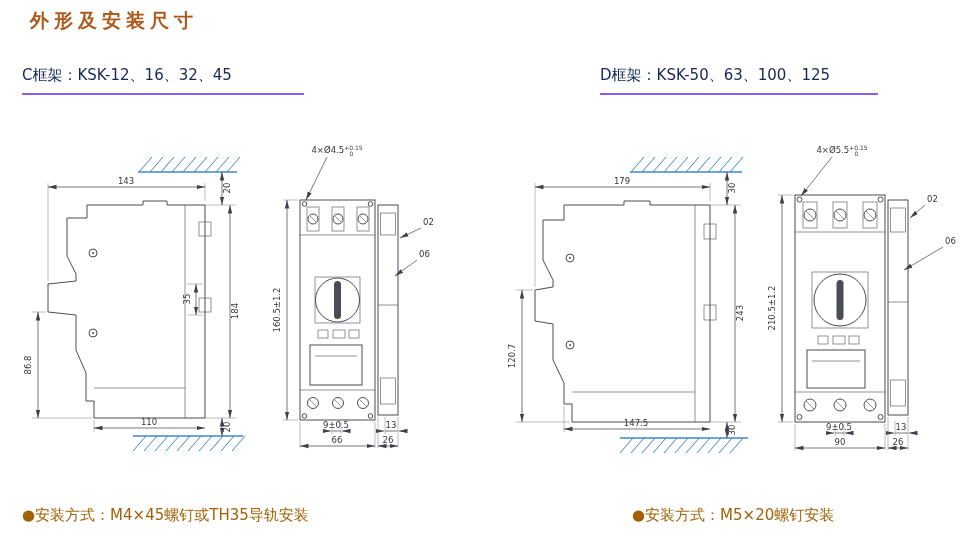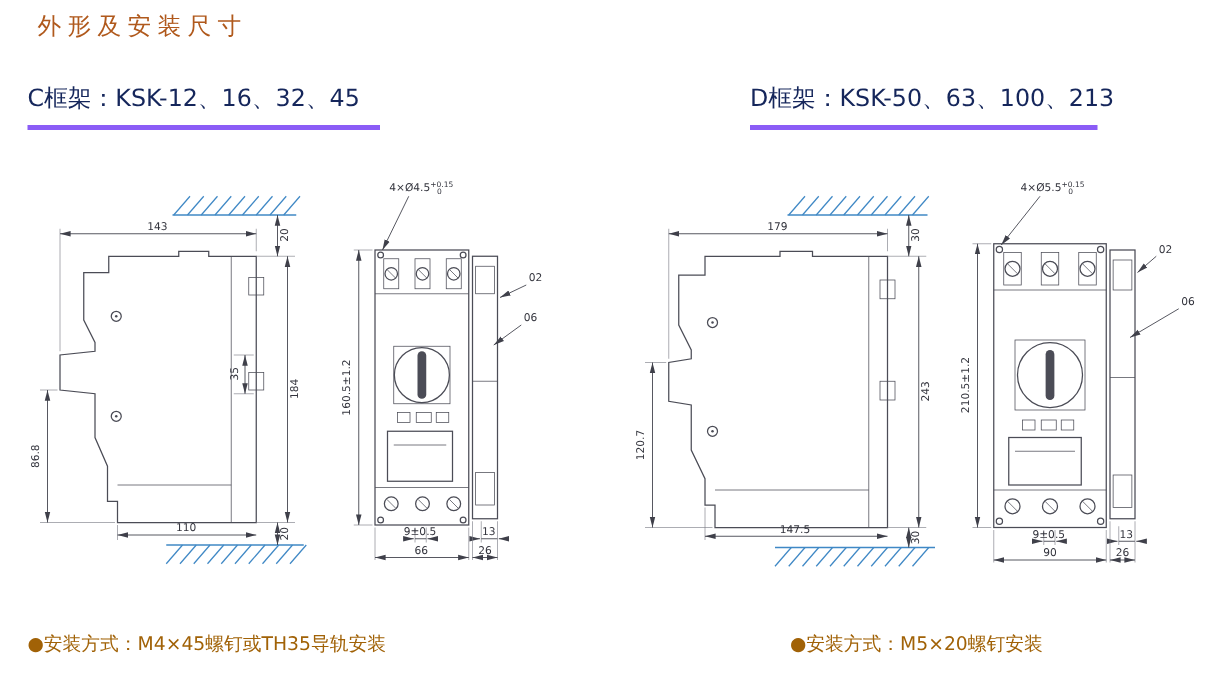--- a/index.html
+++ b/index.html
@@ -1,42 +1,42 @@
 <!DOCTYPE html>
 <html><head>
 <meta charset="utf-8">
 <style>
   *{margin:0;padding:0;box-sizing:border-box}
   html,body{background:#ffffff}
   body{width:979px;height:538px;position:relative;overflow:hidden;
        font-family:"DejaVu Sans","Liberation Sans",sans-serif}
-  .page-title{position:absolute;left:30px;top:8px;font-size:19px;font-weight:400;
+  .page-title{position:absolute;left:30px;top:8px;font-size:19px;font-weight:700;
        letter-spacing:5px;color:#b0591c;white-space:nowrap}
-  .frame-header{position:absolute;top:66px;font-size:19px;color:#15265b;
-       border-bottom:4px solid #8b5cf6;padding-bottom:8px;white-space:nowrap}
+  .frame-header{position:absolute;top:66px;font-size:15px;color:#15265b;
+       border-bottom:2px solid #8b5cf6;padding-bottom:8px;white-space:nowrap}
   .note{position:absolute;top:506px;font-size:15px;color:#a16207;white-space:nowrap}
   .drawing{position:absolute}
   .bl{stroke:#4b4c56;stroke-width:1;fill:none}
   .tl{stroke:#4b4c56;stroke-width:0.6;fill:none}
   .dim{stroke:#3f404a;stroke-width:0.7;fill:none}
   .ext{stroke:#7a7b85;stroke-width:0.5;fill:none}
   .hbase{stroke:#3f88c5;stroke-width:1.3}
   .hl{stroke:#3f88c5;stroke-width:1}
   .dt{font-size:8.5px;fill:#33343d;font-family:"DejaVu Sans",sans-serif}
   .tol{font-size:6px}
   .lever{fill:#4b4c56;stroke:none}
   .dotf{fill:#4b4c56;stroke:none}
 </style>
 </head>
 <body>
 
 <div class="page-title">外形及安装尺寸</div>
 
 <div class="frame-header" style="left:22px;width:282px">C框架：KSK-12、16、32、45</div>
-<div class="frame-header" style="left:600px;width:278px">D框架：KSK-50、63、100、213</div>
+<div class="frame-header" style="left:600px;width:278px">D框架：KSK-50、63、100、125</div>
 
 <svg class="drawing" style="left:15px;top:140px" width="460" height="335" viewBox="0 0 460 335">
   <defs>
     <marker id="arwC" markerUnits="userSpaceOnUse" markerWidth="9" markerHeight="6" refX="8.5" refY="3" orient="auto-start-reverse">
       <path d="M0,0.8 L8.5,3 L0,5.2 Z" fill="#3f404a"></path>
     </marker>
   </defs>
 
   <g>
     <line class="hbase" x1="123" y1="32" x2="222" y2="32"></line>

